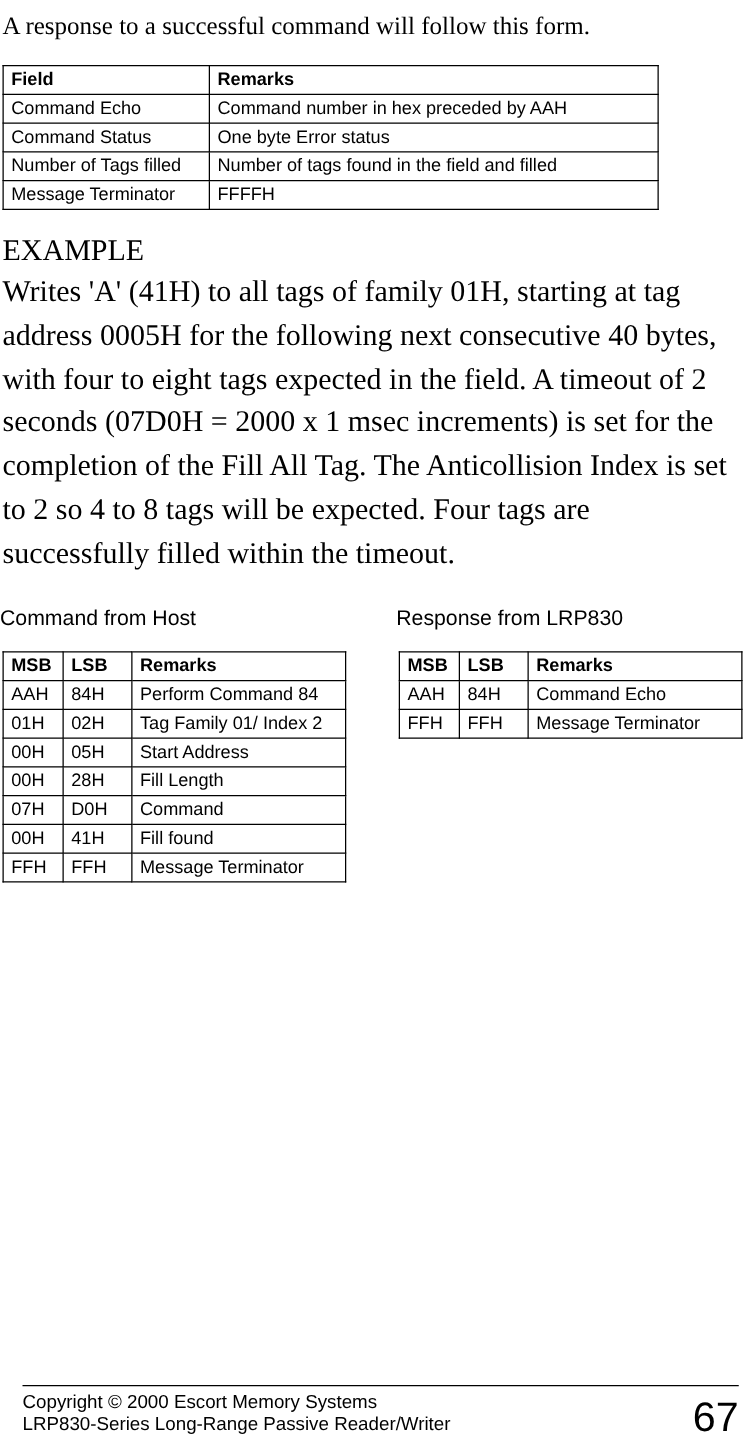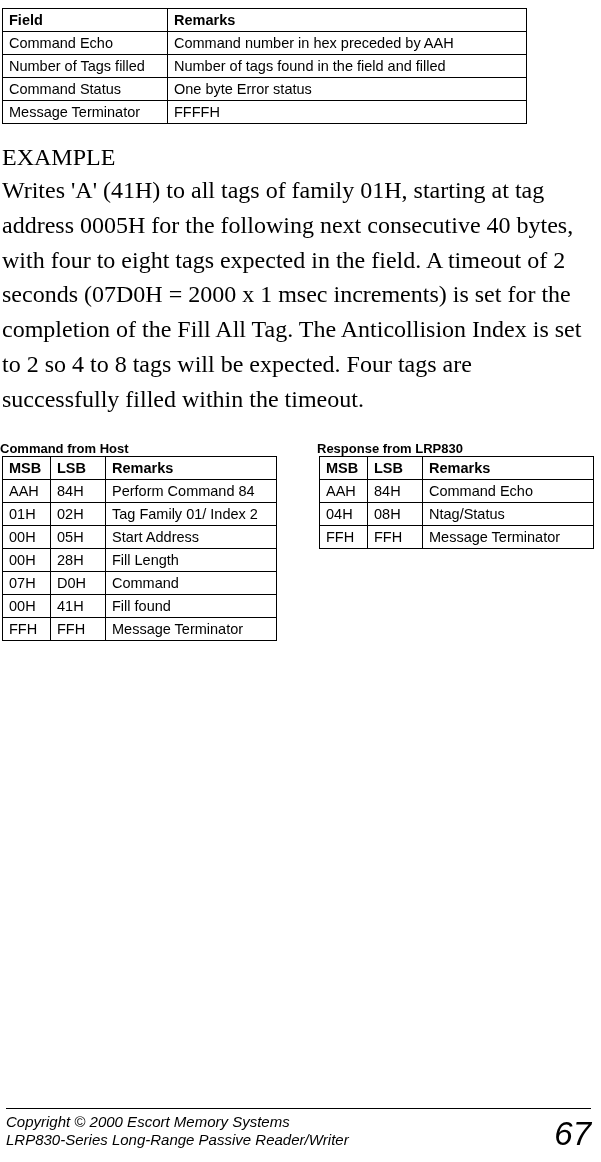--- a/index.html
+++ b/index.html
@@ -57,34 +57,34 @@
   }
   .columns {
     display: flex;
     gap: 40px;
     padding-left: 0;
   }
   .col {
     flex: 0 0 auto;
   }
   .col-title {
-    font-size: 13px;
-    font-weight: bold;
+    font-size: 17px;
+    font-weight: normal;
+    margin-bottom: 16px;
   }
   table.small {
     width: 275px;
   }
   table.small th:nth-child(1), table.small td:nth-child(1) { width: 48px; }
   table.small th:nth-child(2), table.small td:nth-child(2) { width: 55px; }
   .footer {
     position: absolute;
     bottom: 12px;
-    left: 6px;
+    left: 18px;
     right: 10px;
-    font-style: italic;
   }
   .footer-rule {
     border: none;
     border-top: 1px solid #000;
     margin: 0 0 4px 0;
   }
   .footer-row {
     display: flex;
     align-items: flex-end;
     justify-content: space-between;
@@ -97,40 +97,41 @@
     font-family: Arial, Helvetica, sans-serif;
     font-size: 33px;
     line-height: 1;
   }
 </style>
 </head>
 <body>
 
 <div class="page">
 
+  <div class="intro">A response to a successful command will follow this form.</div>
 
   <table class="data fields">
     <thead>
       <tr>
         <th>Field</th>
         <th>Remarks</th>
       </tr>
     </thead>
     <tbody>
       <tr>
           <td>Command Echo</td>
           <td>Command number in hex preceded by AAH</td>
         </tr>
       <tr>
+          <td>Command Status</td>
+          <td>One byte Error status</td>
+        </tr>
+      <tr>
           <td>Number of Tags filled</td>
           <td>Number of tags found in the field and filled</td>
-        </tr>
-      <tr>
-          <td>Command Status</td>
-          <td>One byte Error status</td>
         </tr>
       <tr>
           <td>Message Terminator</td>
           <td>FFFFH</td>
         </tr>
     </tbody>
   </table>
 
   <div class="example-heading">EXAMPLE</div>
   <div class="example-body">Writes 'A' (41H) to all tags of family 01H, starting at tag address 0005H for the following next consecutive 40 bytes, with four to eight tags expected in the field.  A timeout of 2 seconds (07D0H = 2000 x 1 msec increments) is set for the completion of the Fill All Tag. The Anticollision Index is set to 2 so 4 to 8 tags will be expected.  Four tags are successfully filled within the timeout.</div>
@@ -194,25 +195,20 @@
             <th>MSB</th>
             <th>LSB</th>
             <th>Remarks</th>
           </tr>
         </thead>
         <tbody>
           <tr>
               <td>AAH</td>
               <td>84H</td>
               <td>Command Echo</td>
-            </tr>
-          <tr>
-              <td>04H</td>
-              <td>08H</td>
-              <td>Ntag/Status</td>
             </tr>
           <tr>
               <td>FFH</td>
               <td>FFH</td>
               <td>Message Terminator</td>
             </tr>
         </tbody>
       </table>
     </div>
   </div>

